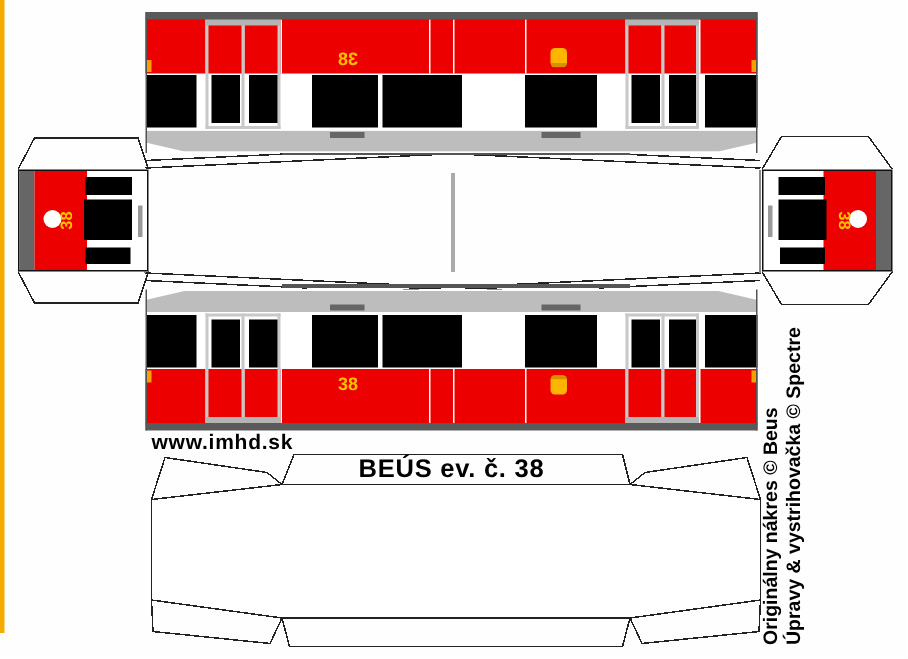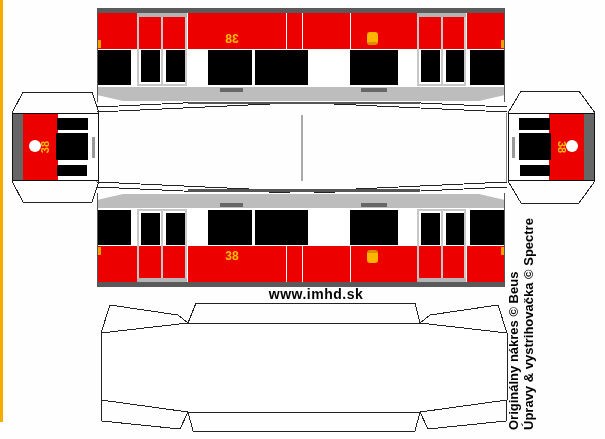--- a/index.html
+++ b/index.html
@@ -7,21 +7,21 @@
          font-family:"Liberation Sans",sans-serif;}
   .accent{position:absolute;left:0;top:0;width:3px;height:422px;}
   svg.overlay{position:absolute;left:0;top:0;width:605px;height:439px;shape-rendering:crispEdges;}
   .strip{position:absolute;left:97px;width:408px;height:94px;background:#fff;}
   .strip-flipped{transform:scaleY(-1);}
   .strip-flipped .side-num{transform:rotate(180deg);}
   .cap{position:absolute;top:113px;width:87px;height:68px;border:1px solid #111;background:#fff;box-sizing:border-box;}
   .cap-mirrored{transform:scaleX(-1);}
   .cap-mirrored .cap-num{transform:scaleX(-1) rotate(90deg);}
   .cap-num{transform:rotate(-90deg);}
-  .url-label{position:absolute;left:112px;top:286px;width:408px;text-align:center;
+  .url-label{position:absolute;left:101px;top:286px;width:408px;text-align:left;
              font-size:14px;font-weight:bold;color:#000;letter-spacing:.5px;}
   .model-label{position:absolute;left:97px;top:303px;width:408px;text-align:center;
              font-size:17px;font-weight:bold;color:#000;letter-spacing:.5px;}
   .credits{position:absolute;left:538px;top:398px;width:212px;height:32px;
            transform:rotate(-90deg);transform-origin:left bottom;
            font-size:13px;font-weight:bold;color:#000;line-height:15px;white-space:nowrap;}
 </style>
 </head>
 <body>
 
@@ -156,19 +156,20 @@
       <div style="position: absolute; left: 10px; top: 0px; width: 35px; height: 66px; background: rgb(236, 0, 0);"></div>
       <div style="position: absolute; left: 16px; top: 26px; width: 12px; height: 12px; background: rgb(255, 255, 255); border-radius: 50%;"></div>
       <div style="position: absolute; left: 44px; top: 4px; width: 31px; height: 12px; background: rgb(0, 0, 0);"></div>
       <div style="position: absolute; left: 43px; top: 19px; width: 32px; height: 27px; background: rgb(0, 0, 0);"></div>
       <div style="position: absolute; left: 44px; top: 51px; width: 30px; height: 11px; background: rgb(0, 0, 0);"></div>
       <div style="position: absolute; left: 79px; top: 23px; width: 3px; height: 21px; background: rgb(153, 153, 153);"></div>
       <div class="cap-num" style="position: absolute; left: 25px; top: 26px; width: 14px; height: 14px; line-height: 14px; text-align: center; font-size: 11px; font-weight: bold; color: rgb(255, 192, 0);">38</div>
     </div>
 
   <div class="url-label">www.imhd.sk</div>
+  <div class="model-label">BEÚS ev. č. 38</div>
 
   <div class="credits">
     <div>Originálny nákres © Beus</div>
     <div>Úpravy &amp; vystrihovačka © Spectre</div>
   </div>
 
 </div>
 
 </body></html>

